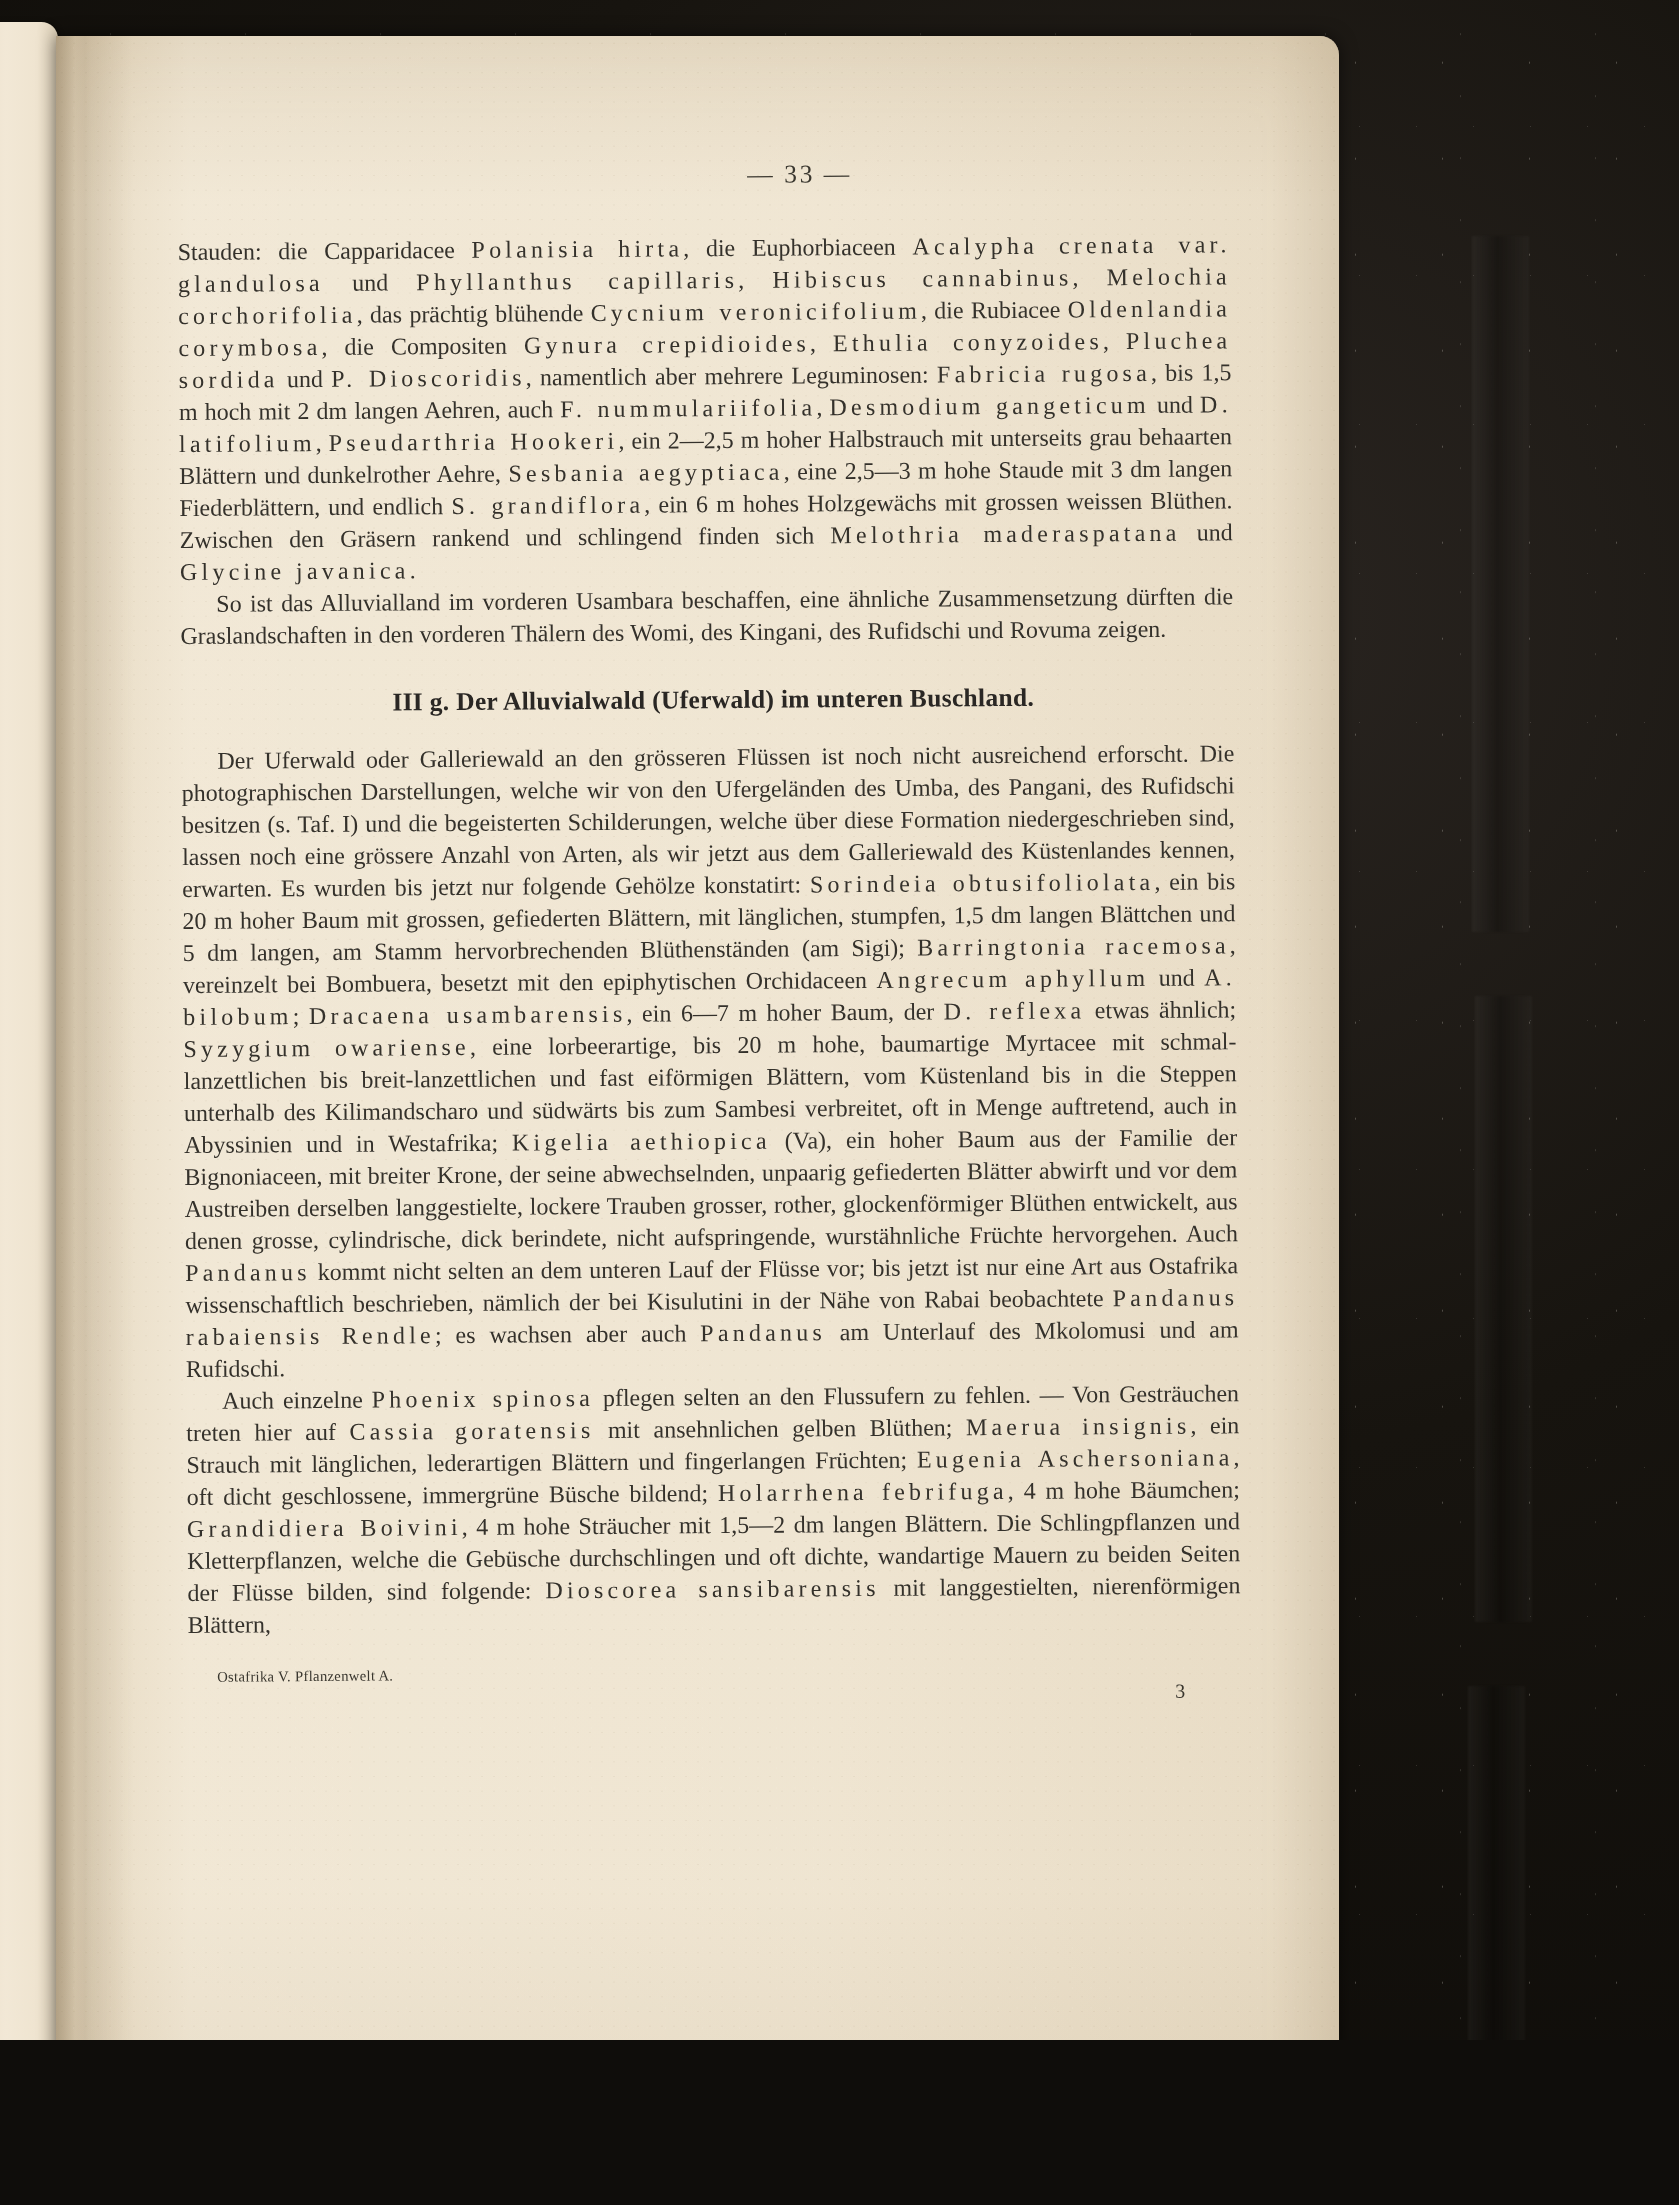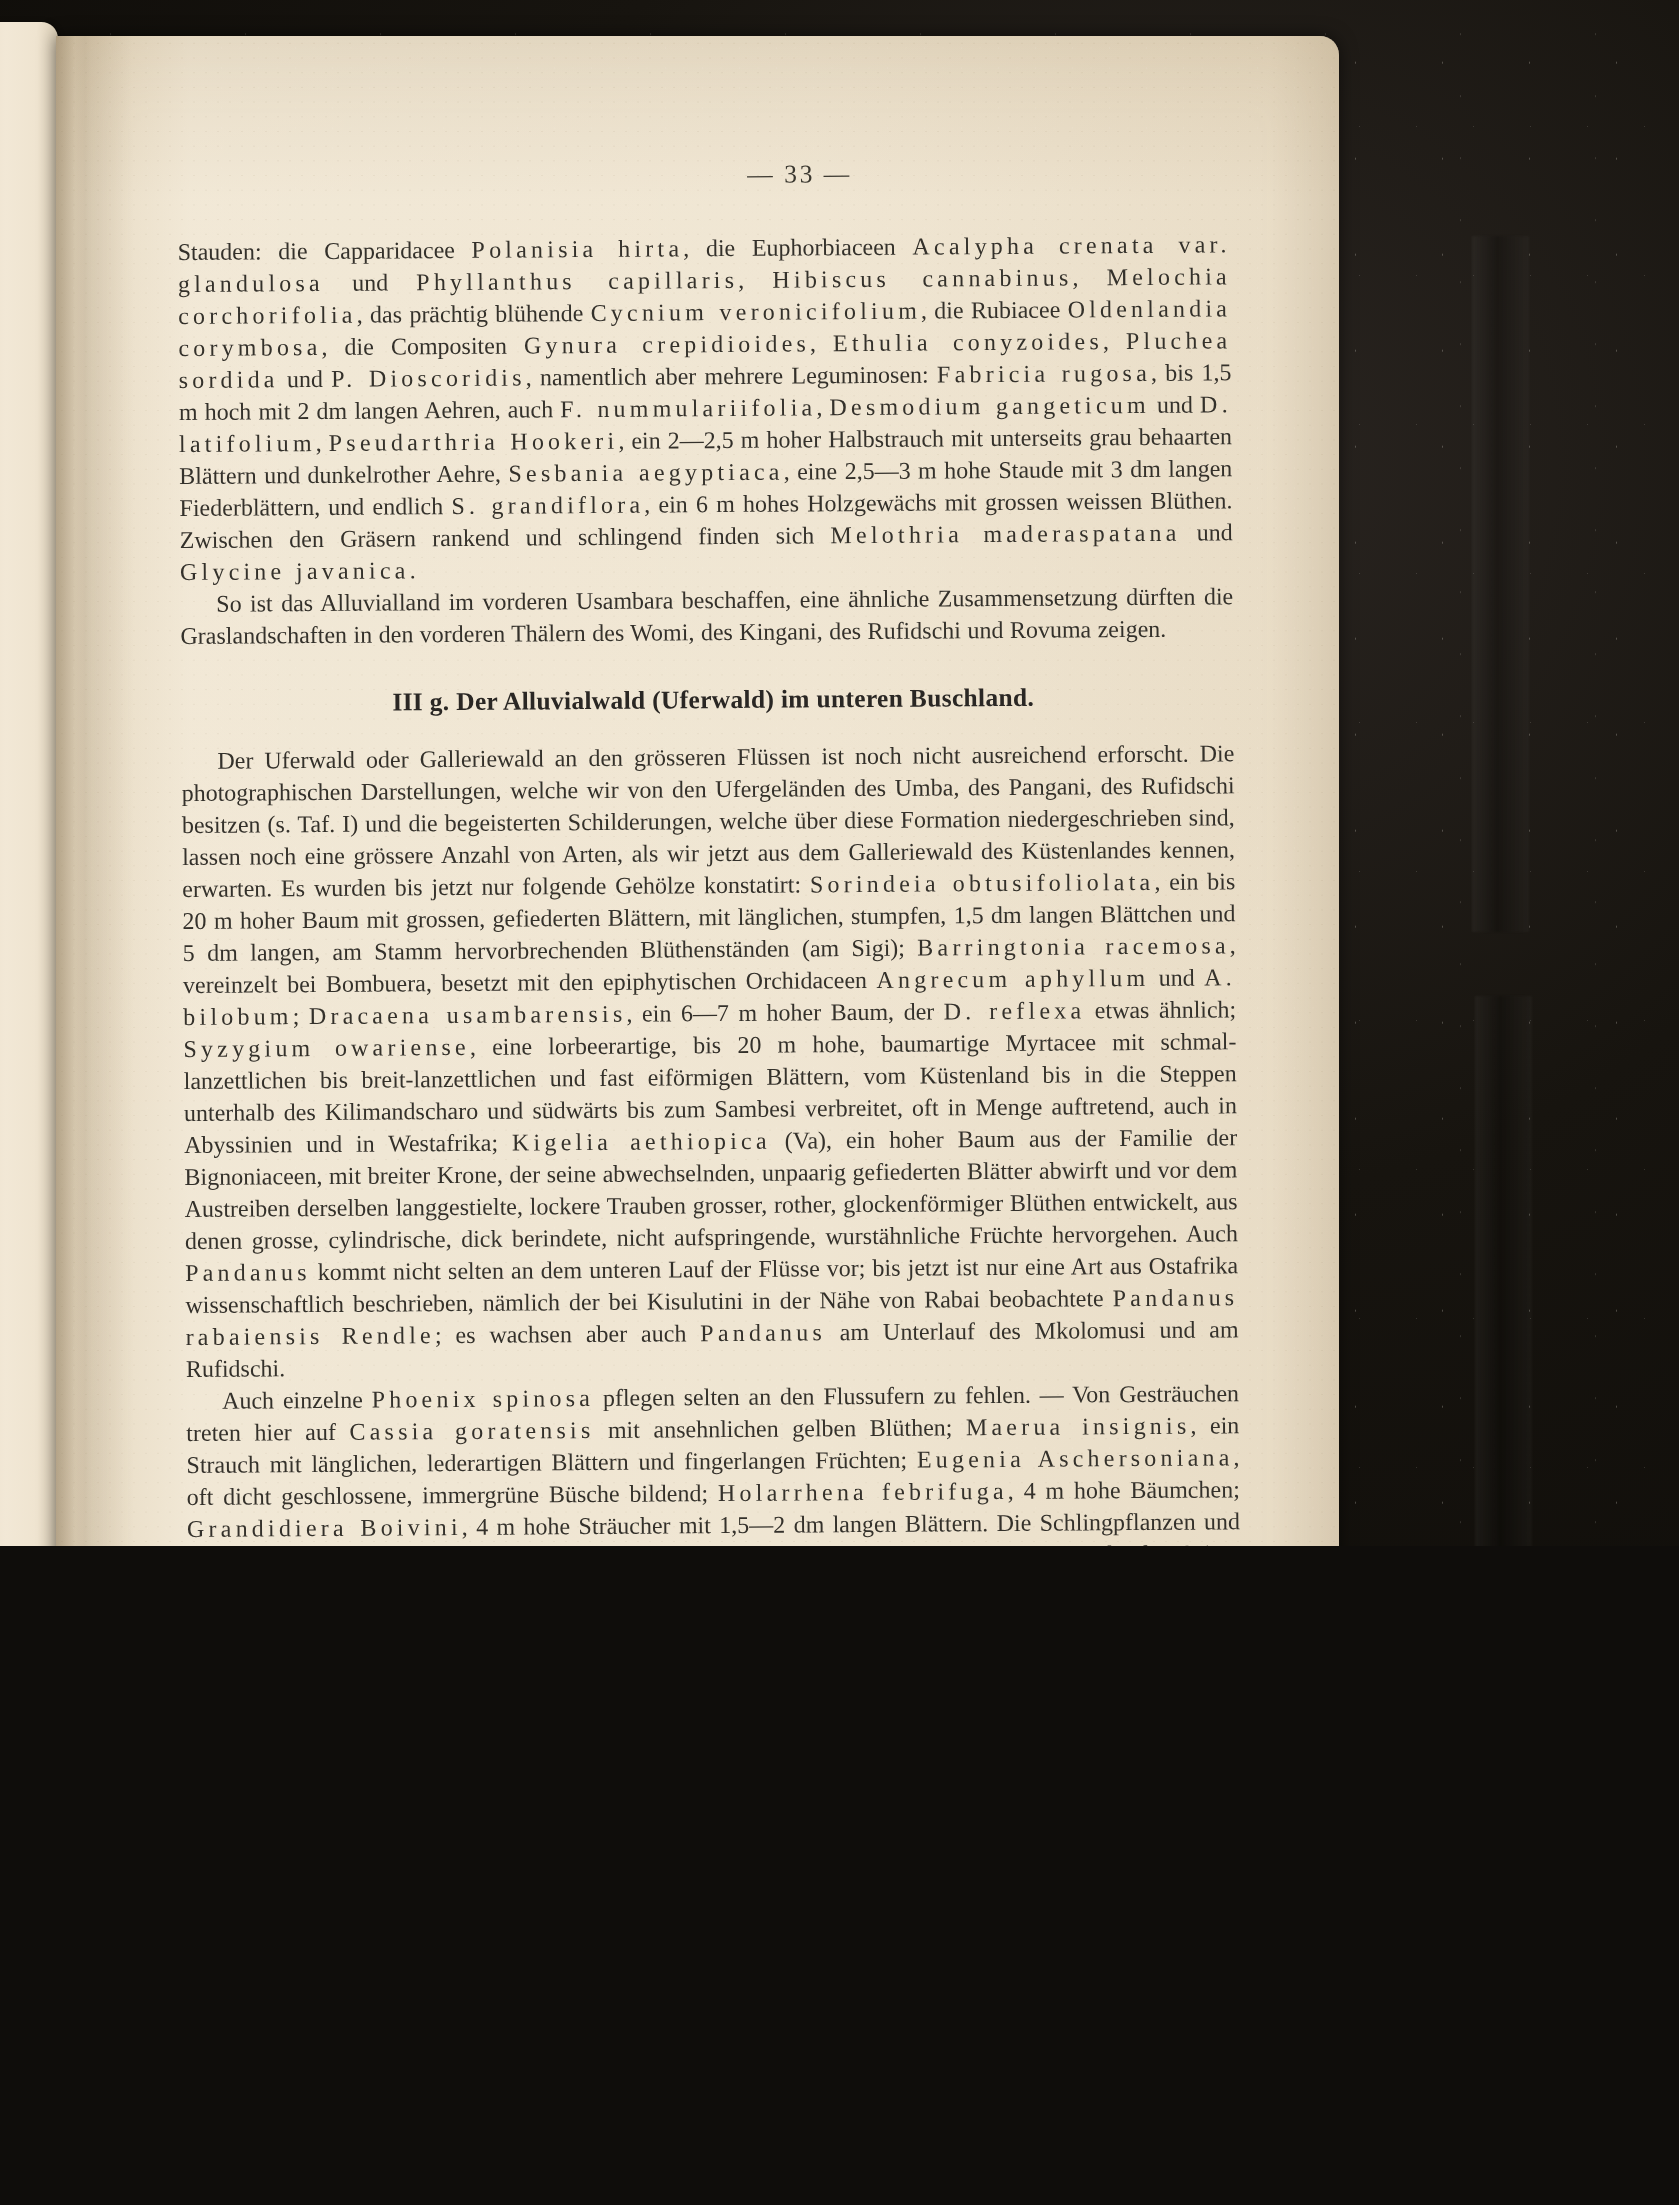--- a/index.html
+++ b/index.html
@@ -5,21 +5,21 @@
 <style>
   html, body {
     margin: 0;
     padding: 0;
     background: #0f0d0b;
   }
 
   #scan {
     position: relative;
     width: 1680px;
-    height: 1546px;
+    height: 2040px;
     overflow: hidden;
     
     background:
       radial-gradient(circle at 72% 30%, #2a2521 0%, #17140f 45%, #0d0b08 100%);
     font-family: "Liberation Serif", "DejaVu Serif", serif;
   }
 
   
   .backdrop-noise {
     position: absolute;

